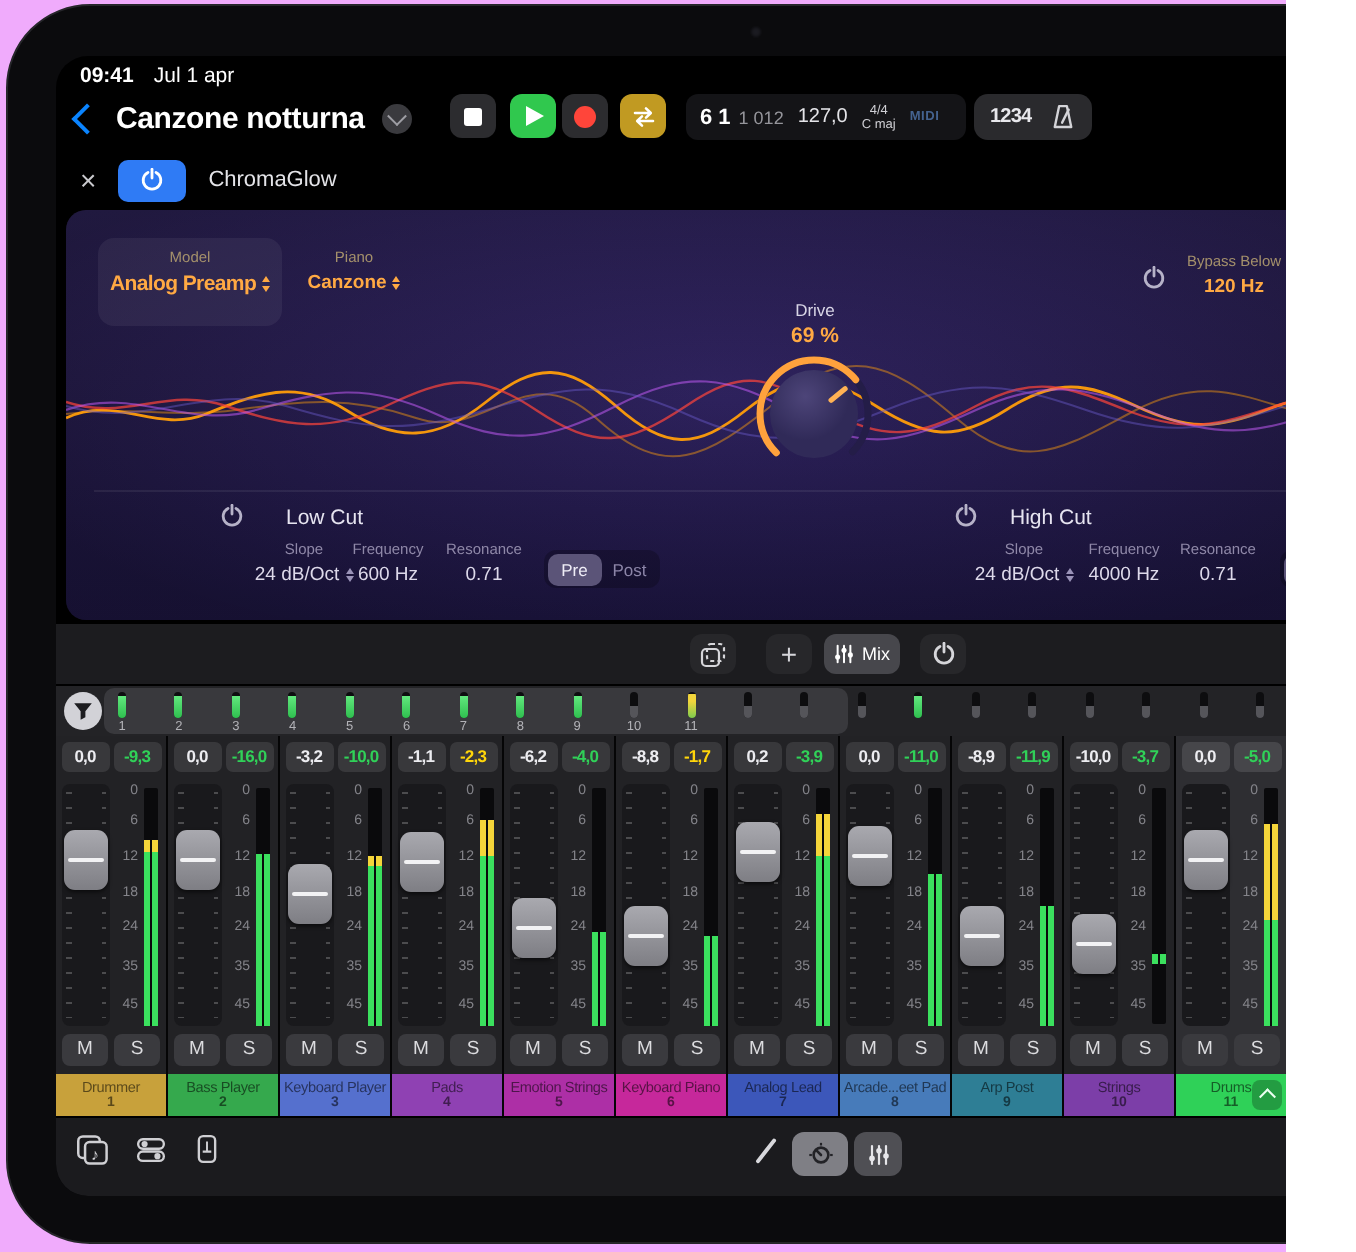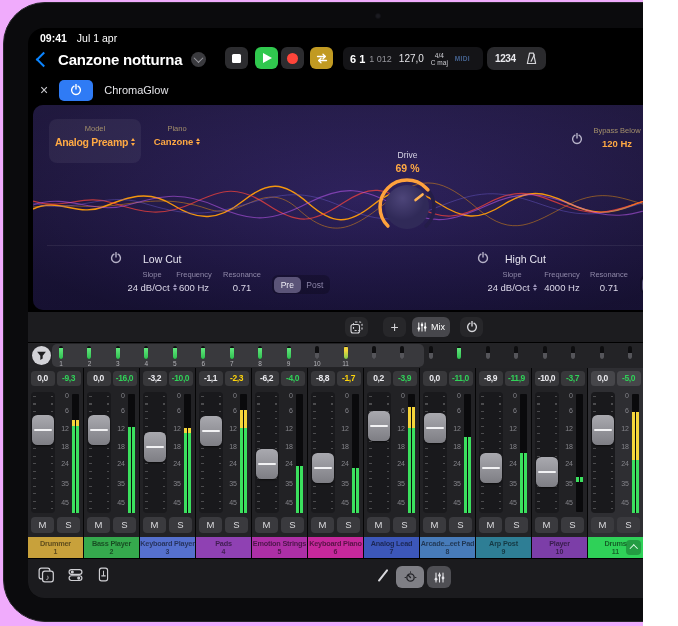--- a/index.html
+++ b/index.html
@@ -123,21 +123,21 @@
   .scale{position:absolute;left:28px;top:0;width:14px;height:125px;}
   .scale span{position:absolute;right:1px;font-size:7px;color:#84848a;line-height:8px;}
   .well{position:absolute;left:44px;top:4px;width:7px;bottom:3px;background:#0a0a0c;border-radius:1px;}
   .mg,.my{position:absolute;left:0;width:7px;}
   .mg{background:linear-gradient(90deg,#3be05e 0 3px,#0a0a0c 3px 4px,#3be05e 4px 7px);}
   .my{background:linear-gradient(90deg,#f5d53a 0 3px,#0a0a0c 3px 4px,#f5d53a 4px 7px);}
   .ms{position:absolute;left:0;top:149px;width:55px;display:flex;justify-content:center;gap:3px;}
   .msb{width:23px;height:16px;background:#3a3a3e;border-radius:4px;font-size:9.5px;color:#dcdcdf;
        text-align:center;line-height:16px;}
   .tlab{position:absolute;left:0;top:169px;width:55px;height:21px;text-align:center;overflow:hidden;}
-  .tlab .tn{font-size:7.3px;font-weight:bold;color:rgba(0,0,0,0.55);line-height:9px;margin-top:2px;
+  .tlab .tn{font-size:7.3px;font-weight:normal;color:rgba(0,0,0,0.55);line-height:9px;margin-top:2px;
             white-space:nowrap;letter-spacing:-0.2px;}
   .tlab .tu{font-size:7px;font-weight:bold;color:rgba(0,0,0,0.55);line-height:8px;}
   .tchev{position:absolute;right:2px;top:3px;width:15px;height:15px;border-radius:4px;
          background:rgba(0,0,0,0.25);display:flex;align-items:center;justify-content:center;color:#eafff0;}
   .tchev .chv{width:4.5px;height:4.5px;border-width:1.6px;margin-top:3px;}
   
   .bbar{position:absolute;left:0;top:530px;width:672px;height:40px;background:#1b1b1e;border-top:1px solid #000;box-sizing:border-box;}
   .bico{position:absolute;top:8px;color:#cfcfd3;display:flex;}
   .pencil{position:absolute;left:354px;top:9px;width:2.2px;height:15px;background:#d8d8dc;border-radius:1px;
           transform:rotate(38deg);}
@@ -776,21 +776,21 @@
             </div>
             <div class="well">
               <div class="mg" style="top:83px;height:5px"></div>
             </div>
           </div>
           <div class="ms">
             <div class="msb">M</div>
             <div class="msb">S</div>
           </div>
           <div class="tlab" style="background:#7C3EA8">
-            <div class="tn">Player</div>
+            <div class="tn">Strings</div>
             <div class="tu">10</div>
           </div>
         </div>
         <div class="strip sel">
           <div class="vals">
             <div class="vbox vol">0,0</div>
             <div class="vbox peak green">-5,0</div>
           </div>
           <div class="fz">
             <div class="lane"></div>

